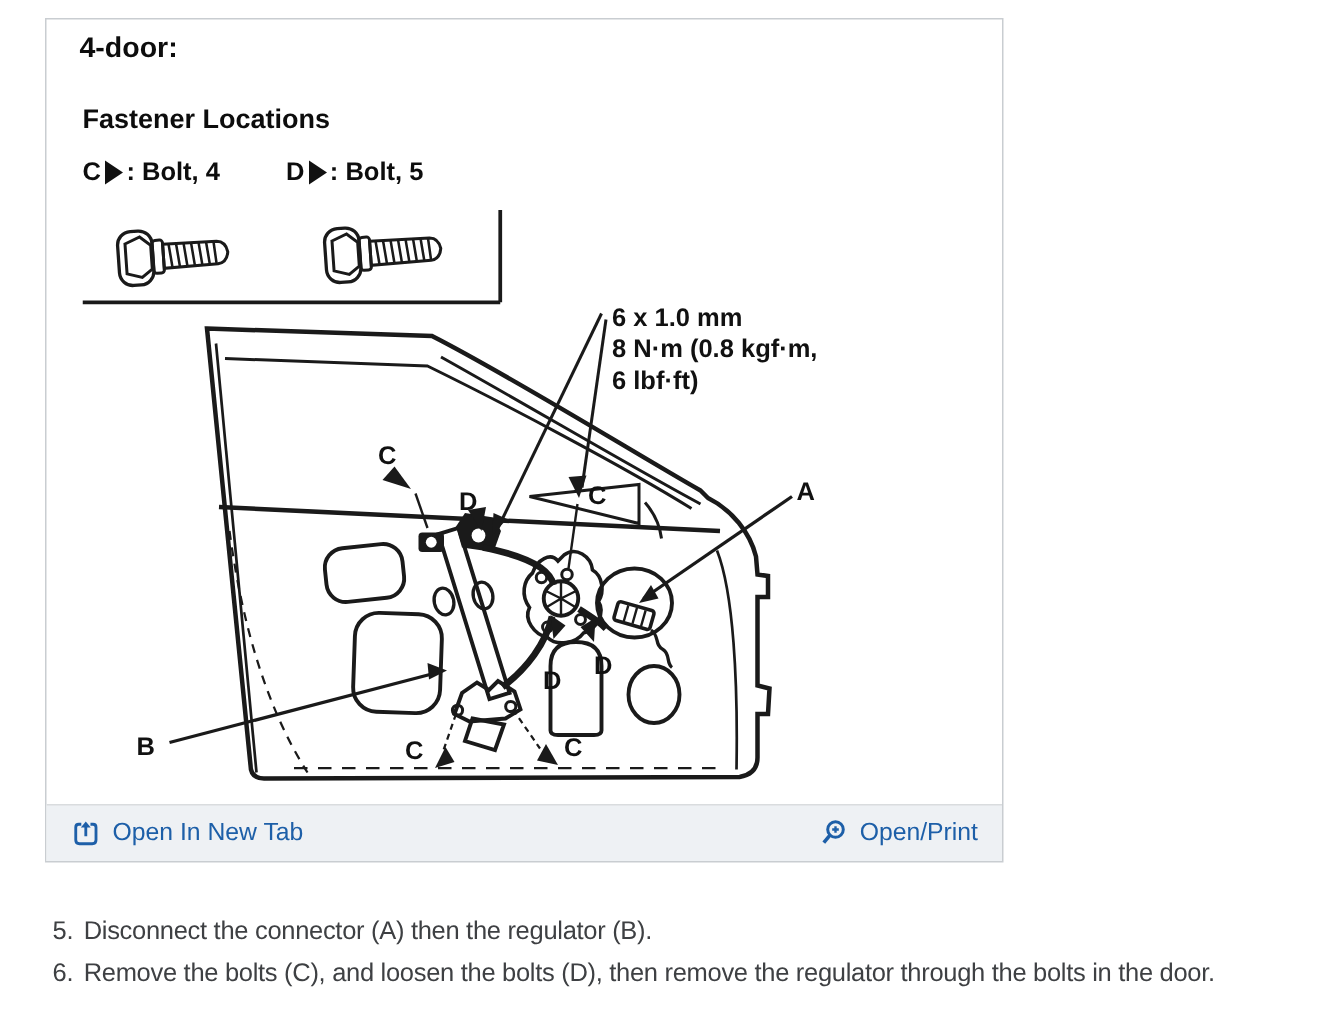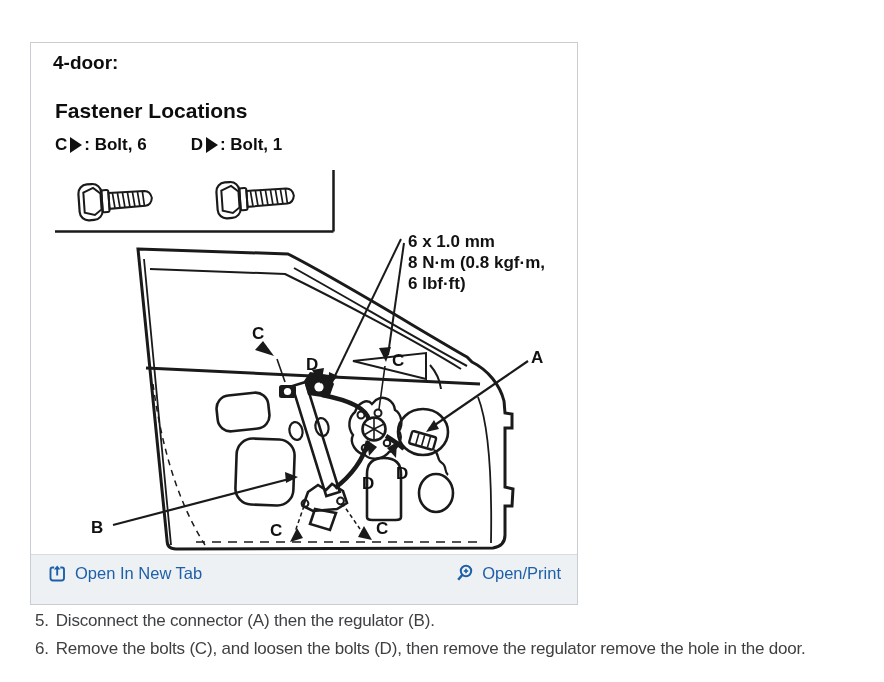--- a/index.html
+++ b/index.html
@@ -1,43 +1,43 @@
 <!DOCTYPE html>
 <html><head>
 <meta charset="utf-8">
 <style>
   html,body{margin:0;padding:0;}
   body{
     width:884px;height:682px;position:relative;background:#ffffff;
     font-family:"Liberation Sans","DejaVu Sans",sans-serif;overflow:hidden;
   }
   .panel{
-    position:absolute;left:30px;top:42px;width:548px;height:563px;
+    position:absolute;left:30px;top:12px;width:639px;height:563px;
     background:#ffffff;border:1px solid #c9cdd1;box-sizing:border-box;
   }
   .panel-title{
     position:absolute;left:22px;top:9px;font-size:19px;font-weight:bold;color:#0d0d0d;
   }
   .figure-title{
-    position:absolute;left:24px;top:56px;font-size:21px;font-weight:bold;color:#0d0d0d;
+    position:absolute;left:24px;top:56px;font-size:18px;font-weight:bold;color:#0d0d0d;
   }
   .legend{
     position:absolute;left:24px;top:92px;display:flex;gap:44px;
   }
   .legend-item{display:flex;align-items:center;font-size:17px;font-weight:bold;color:#0d0d0d;}
   .tri-right{
     width:0;height:0;border-left:12px solid #111;border-top:8px solid transparent;
     border-bottom:8px solid transparent;margin:0 2px 0 3px;display:inline-block;
   }
   .bolt-fig{position:absolute;left:24px;top:123px;}
   .door-svg{position:absolute;left:0;top:186px;}
   .panel-footer{
     position:absolute;left:0;right:0;bottom:0;height:37px;background:#eef1f4;
     border-top:1px solid #d9dcde;display:flex;align-items:center;
-    justify-content:space-between;padding:0 16px 12px 17px;
+    justify-content:space-between;padding:0 16px 0 17px;
   }
   .footer-link{
     display:flex;align-items:center;gap:8px;color:#1d5fa8;font-size:16.5px;
     text-decoration:none;cursor:pointer;
   }
   .instructions{position:absolute;left:35px;top:611px;width:838px;color:#3e4043;}
   .instr-row{display:flex;gap:7px;font-size:17px;letter-spacing:-0.2px;margin-bottom:8px;}
   svg text{font-family:"Liberation Sans","DejaVu Sans",sans-serif;}
   .dlabel{font-size:17px;font-weight:bold;fill:#111;}
   .ink{stroke:#1a1a1a;fill:none;}
@@ -47,26 +47,26 @@
 
 <div class="panel">
 
   <div class="panel-title">4-door:</div>
   <div class="figure-title">Fastener Locations</div>
 
   <div class="legend">
     <div class="legend-item">
       <span>C</span>
       <span class="tri-right"></span>
-      <span>: Bolt, 6</span>
+      <span>: Bolt, 4</span>
     </div>
     <div class="legend-item">
       <span>D</span>
       <span class="tri-right"></span>
-      <span>: Bolt, 1</span>
+      <span>: Bolt, 5</span>
     </div>
   </div>
 
   <svg class="bolt-fig" width="282" height="70" viewBox="0 0 282 70">
     <path class="ink" d="M0,65.5 H278.5 M278.5,65.5 V4" stroke-width="2.5"></path>
     <g transform="translate(38,36) rotate(-4)">
       <rect class="ink" x="-14" y="-18" width="23" height="36" rx="9" stroke-width="2.2" fill="#fff"></rect>
       <polygon class="ink" points="-9,-10 1,-14 8,-8 8,8 1,13 -9,10" stroke-width="2" fill="#fff"></polygon>
       <rect class="ink" x="9" y="-11" width="7" height="22" rx="2" stroke-width="2" fill="#fff"></rect>
       <path class="ink" d="M16,-8 L52,-7.5 Q58,-7 59,0 Q58,7 52,7.5 L16,8 Z" stroke-width="2" fill="#fff"></path>
@@ -199,15 +199,15 @@
   </div>
 </div>
 
 <div class="instructions">
   <div class="instr-row">
     <span>5.</span>
     <span>Disconnect the connector (A) then the regulator (B).</span>
   </div>
   <div class="instr-row">
     <span>6.</span>
-    <span>Remove the bolts (C), and loosen the bolts (D), then remove the regulator remove the hole in the door.</span>
+    <span>Remove the bolts (C), and loosen the bolts (D), then remove the regulator through the bolts in the door.</span>
   </div>
 </div>
 
 </body></html>

